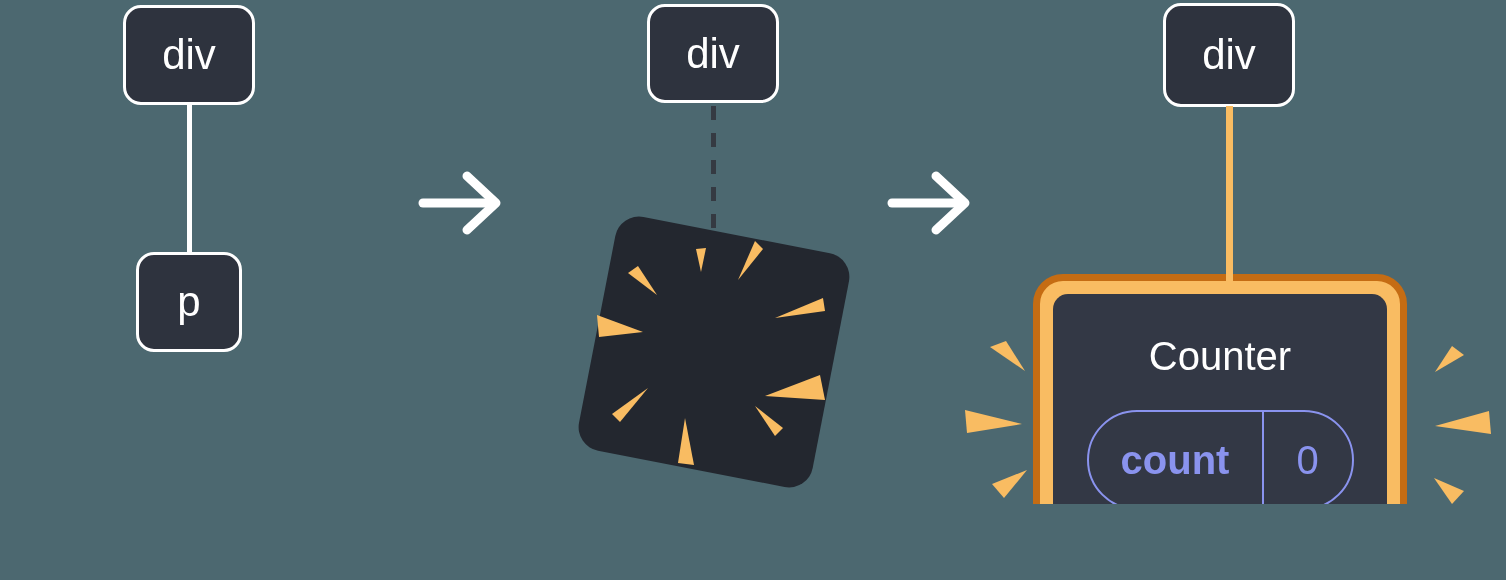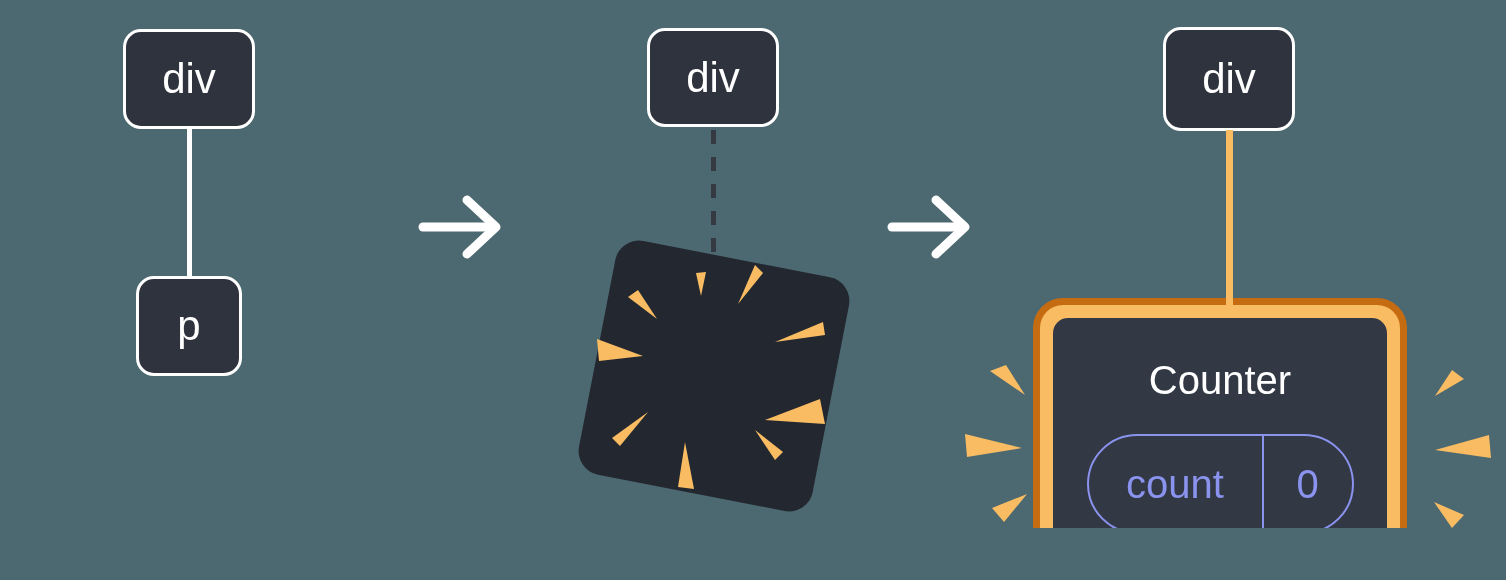--- a/index.html
+++ b/index.html
@@ -7,21 +7,20 @@
     padding: 0;
     background: var(--c-background, #4c6870);
     font-family: "Liberation Sans", "DejaVu Sans", sans-serif;
   }
   .canvas {
     position: relative;
     width: 1506px;
     height: 504px;
     background: var(--c-background, #4c6870);
     overflow: hidden;
-    margin-top: 24px;
   }
   .abs { position: absolute; }
 
   
   .node {
     box-sizing: border-box;
     background: var(--c-node-fill, #2e333e);
     border: 3.5px solid var(--c-node-border, #ffffff);
     border-radius: 18px;
     display: flex;
@@ -109,20 +108,21 @@
     font-size: 40px;
     line-height: 1;
   }
   .state-pill .cell-name {
     box-sizing: border-box;
     width: 175px;
     border-right: 2.5px solid var(--c-purple, #8a93ee);
     display: flex;
     align-items: center;
     justify-content: center;
+    font-weight: bold;
   }
   .state-pill .cell-value {
     flex: 1;
     display: flex;
     align-items: center;
     justify-content: center;
   }
 </style>
 </head>
 <body>

